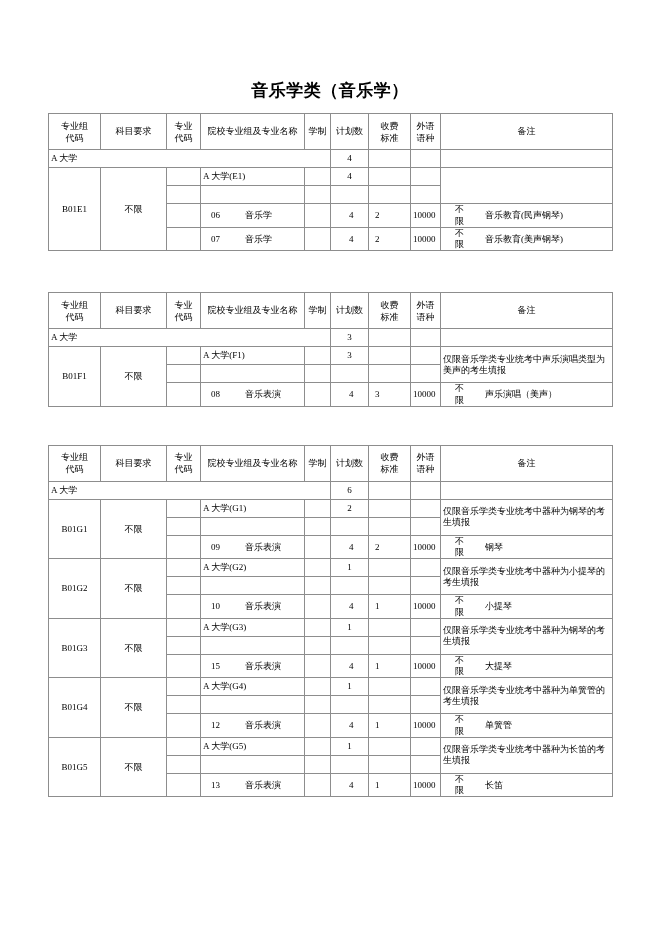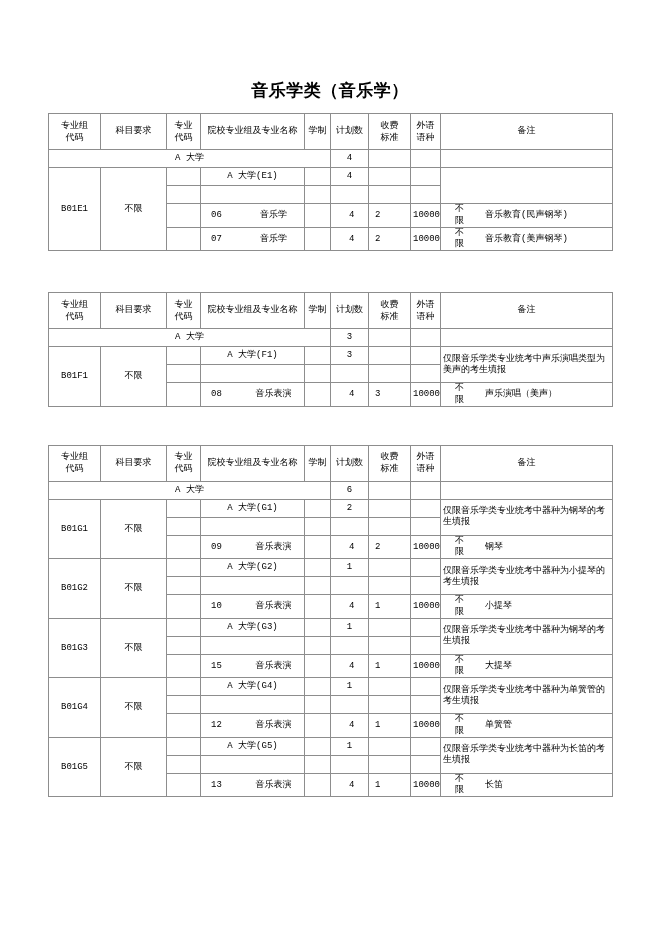--- a/index.html
+++ b/index.html
@@ -45,21 +45,21 @@
   .sec-2 { margin-top: 28px; }
   .sec-3 { margin-top: 25px; }
 
   .title-gap { height: 13px; }
 
   table.plan {
     border-collapse: collapse;
     width: 564px;
     table-layout: fixed;
     font-size: 9px;
-    font-family: Liberation Mono, monospace;
+    font-family: Liberation Serif, serif;
   }
 
   table.plan td,
   table.plan th {
     border: 1px solid #8d8d8d;
     padding: 0 2px;
     vertical-align: middle;
     font-weight: normal;
     line-height: 1.25;
     box-sizing: border-box;
@@ -88,21 +88,21 @@
   col.c-subject { width: 66px; }
   col.c-major   { width: 34px; }
   col.c-name    { width: 104px; }
   col.c-years   { width: 26px; }
   col.c-plan    { width: 38px; }
   col.c-fee     { width: 42px; }
   col.c-lang    { width: 30px; }
   col.c-remark  { width: 172px; }
 
   td.center { text-align: center; }
-  td.left   { text-align: center; padding-left: 3px; }
+  td.left   { text-align: left; padding-left: 3px; }
 
   tr.univ-row td {
     height: 18px;
   }
   tr.data-row td {
     height: 18px;
     padding-left: 44px;
   }
   tr.group-head-row td {
     height: 18px;

